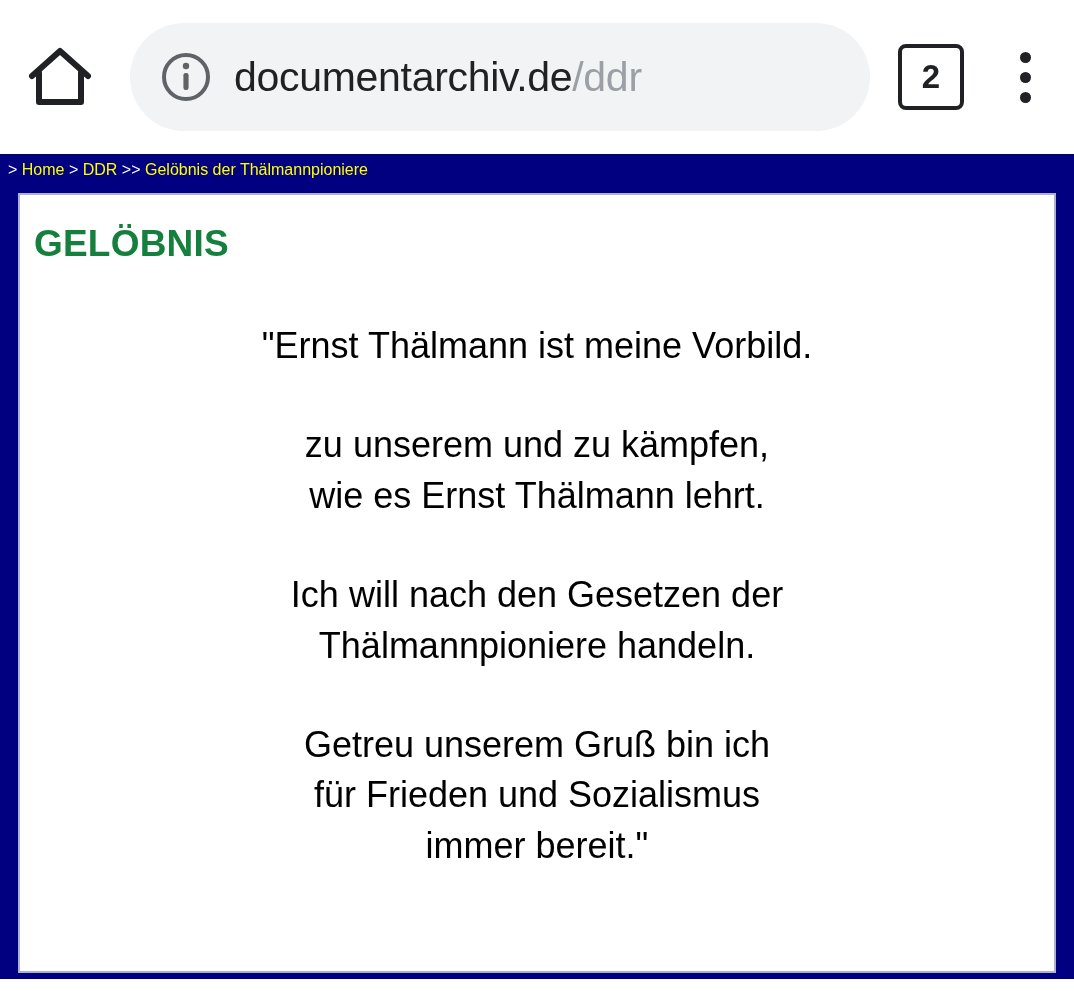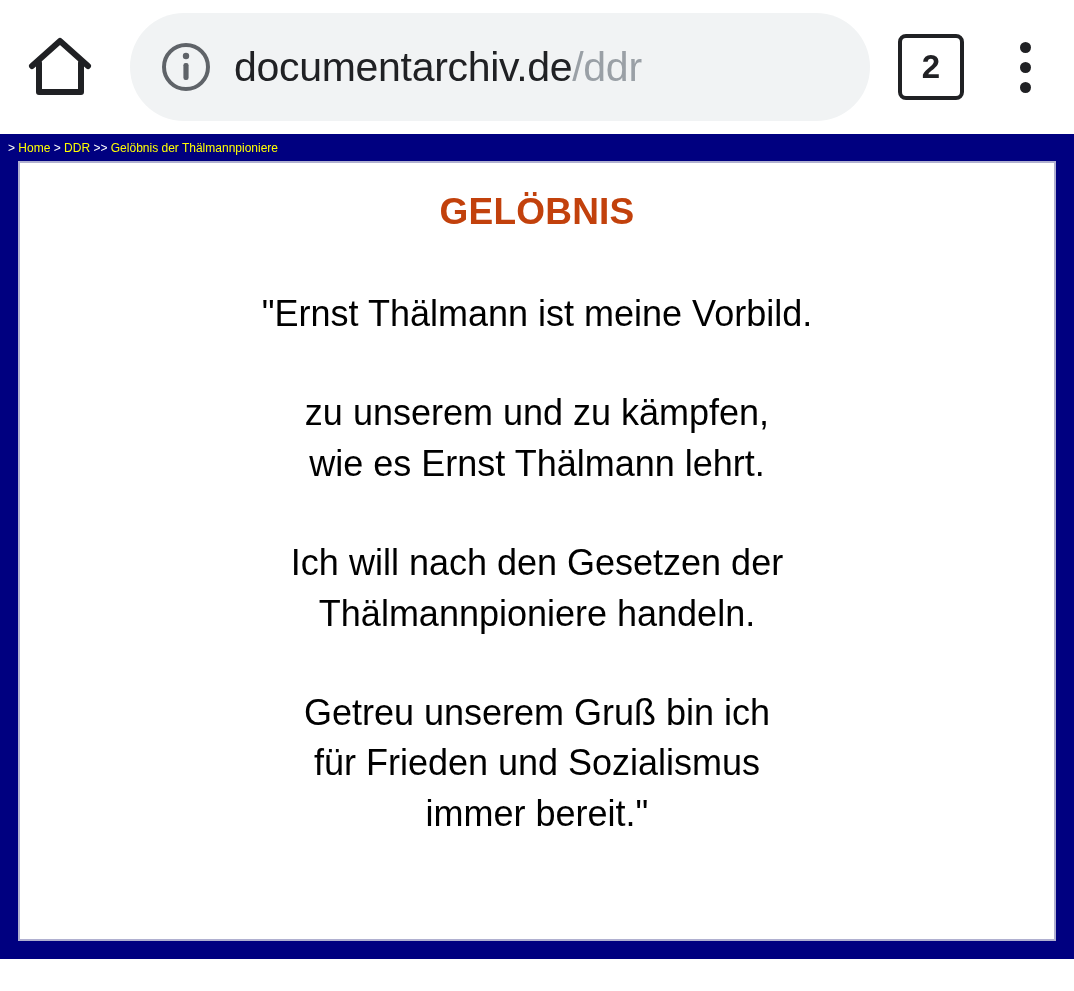--- a/index.html
+++ b/index.html
@@ -9,21 +9,21 @@
   body {
     width: 1074px;
     height: 991px;
     overflow: hidden;
     background: #ffffff;
     font-family: "Liberation Sans", sans-serif;
   }
 
   
   .browser-bar {
-    height: 134px;
+    height: 154px;
     background: #ffffff;
     display: flex;
     align-items: center;
     padding: 0 22px;
     box-sizing: border-box;
   }
   .home-btn {
     width: 76px;
     height: 76px;
     display: flex;
@@ -101,22 +101,22 @@
 
   
   .page {
     background: #000080;
     height: 825px;
     box-sizing: border-box;
     padding: 0;
     overflow: hidden;
   }
   .breadcrumb {
-    padding: 7px 0 6px 8px;
-    font-size: 12px;
+    padding: 7px 0 14px 8px;
+    font-size: 16px;
     color: #ffff00;
     font-family: "Liberation Sans", sans-serif;
     white-space: nowrap;
   }
   .breadcrumb .sep {
     color: #ffffff;
   }
   .breadcrumb a {
     color: #ffff00;
     text-decoration: none;
@@ -124,24 +124,23 @@
   .doc-frame {
     margin: 0 18px 0 18px;
     background: #ffffff;
     border: 2px solid #b0b0d0;
     height: 780px;
     box-sizing: border-box;
     padding: 24px 14px 0 14px;
     overflow: hidden;
   }
   .doc-title {
-    text-align: center;
     font-size: 37px;
     font-weight: bold;
-    color: #c2410c;
+    color: #15803d;
     line-height: 1.35;
     letter-spacing: 0.2px;
   }
   .doc-body {
     text-align: center;
     font-size: 36px;
     color: #000000;
     line-height: 1.4;
     margin-top: 52px;
   }

